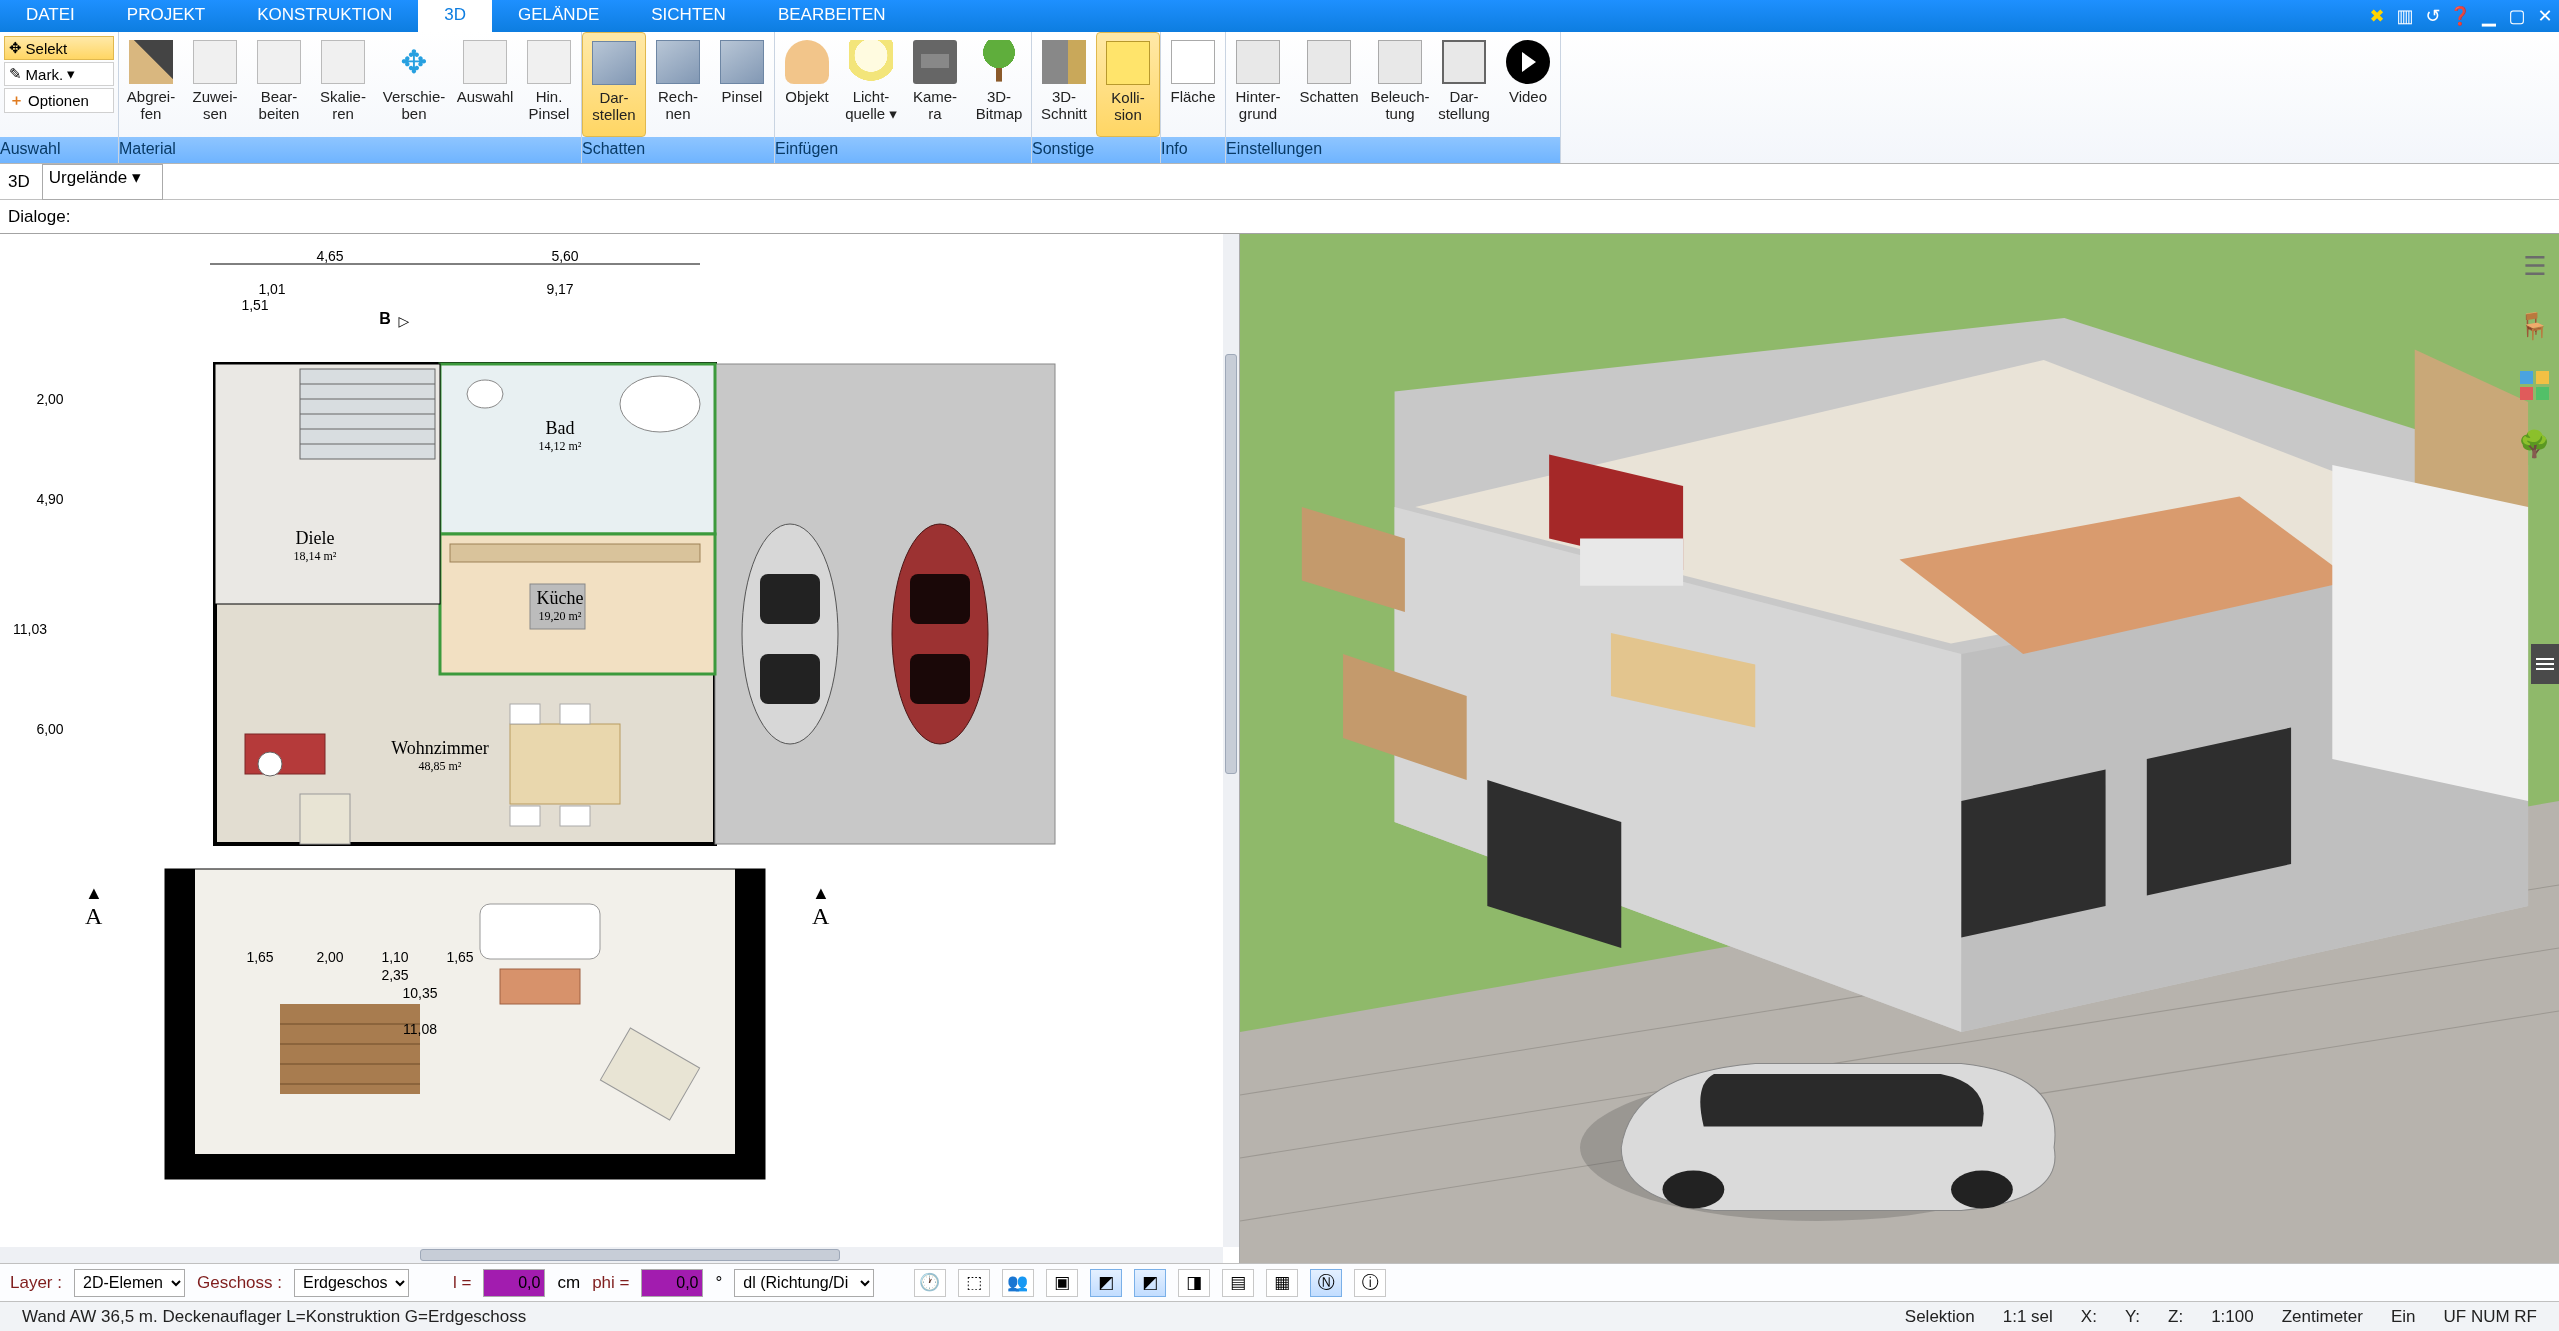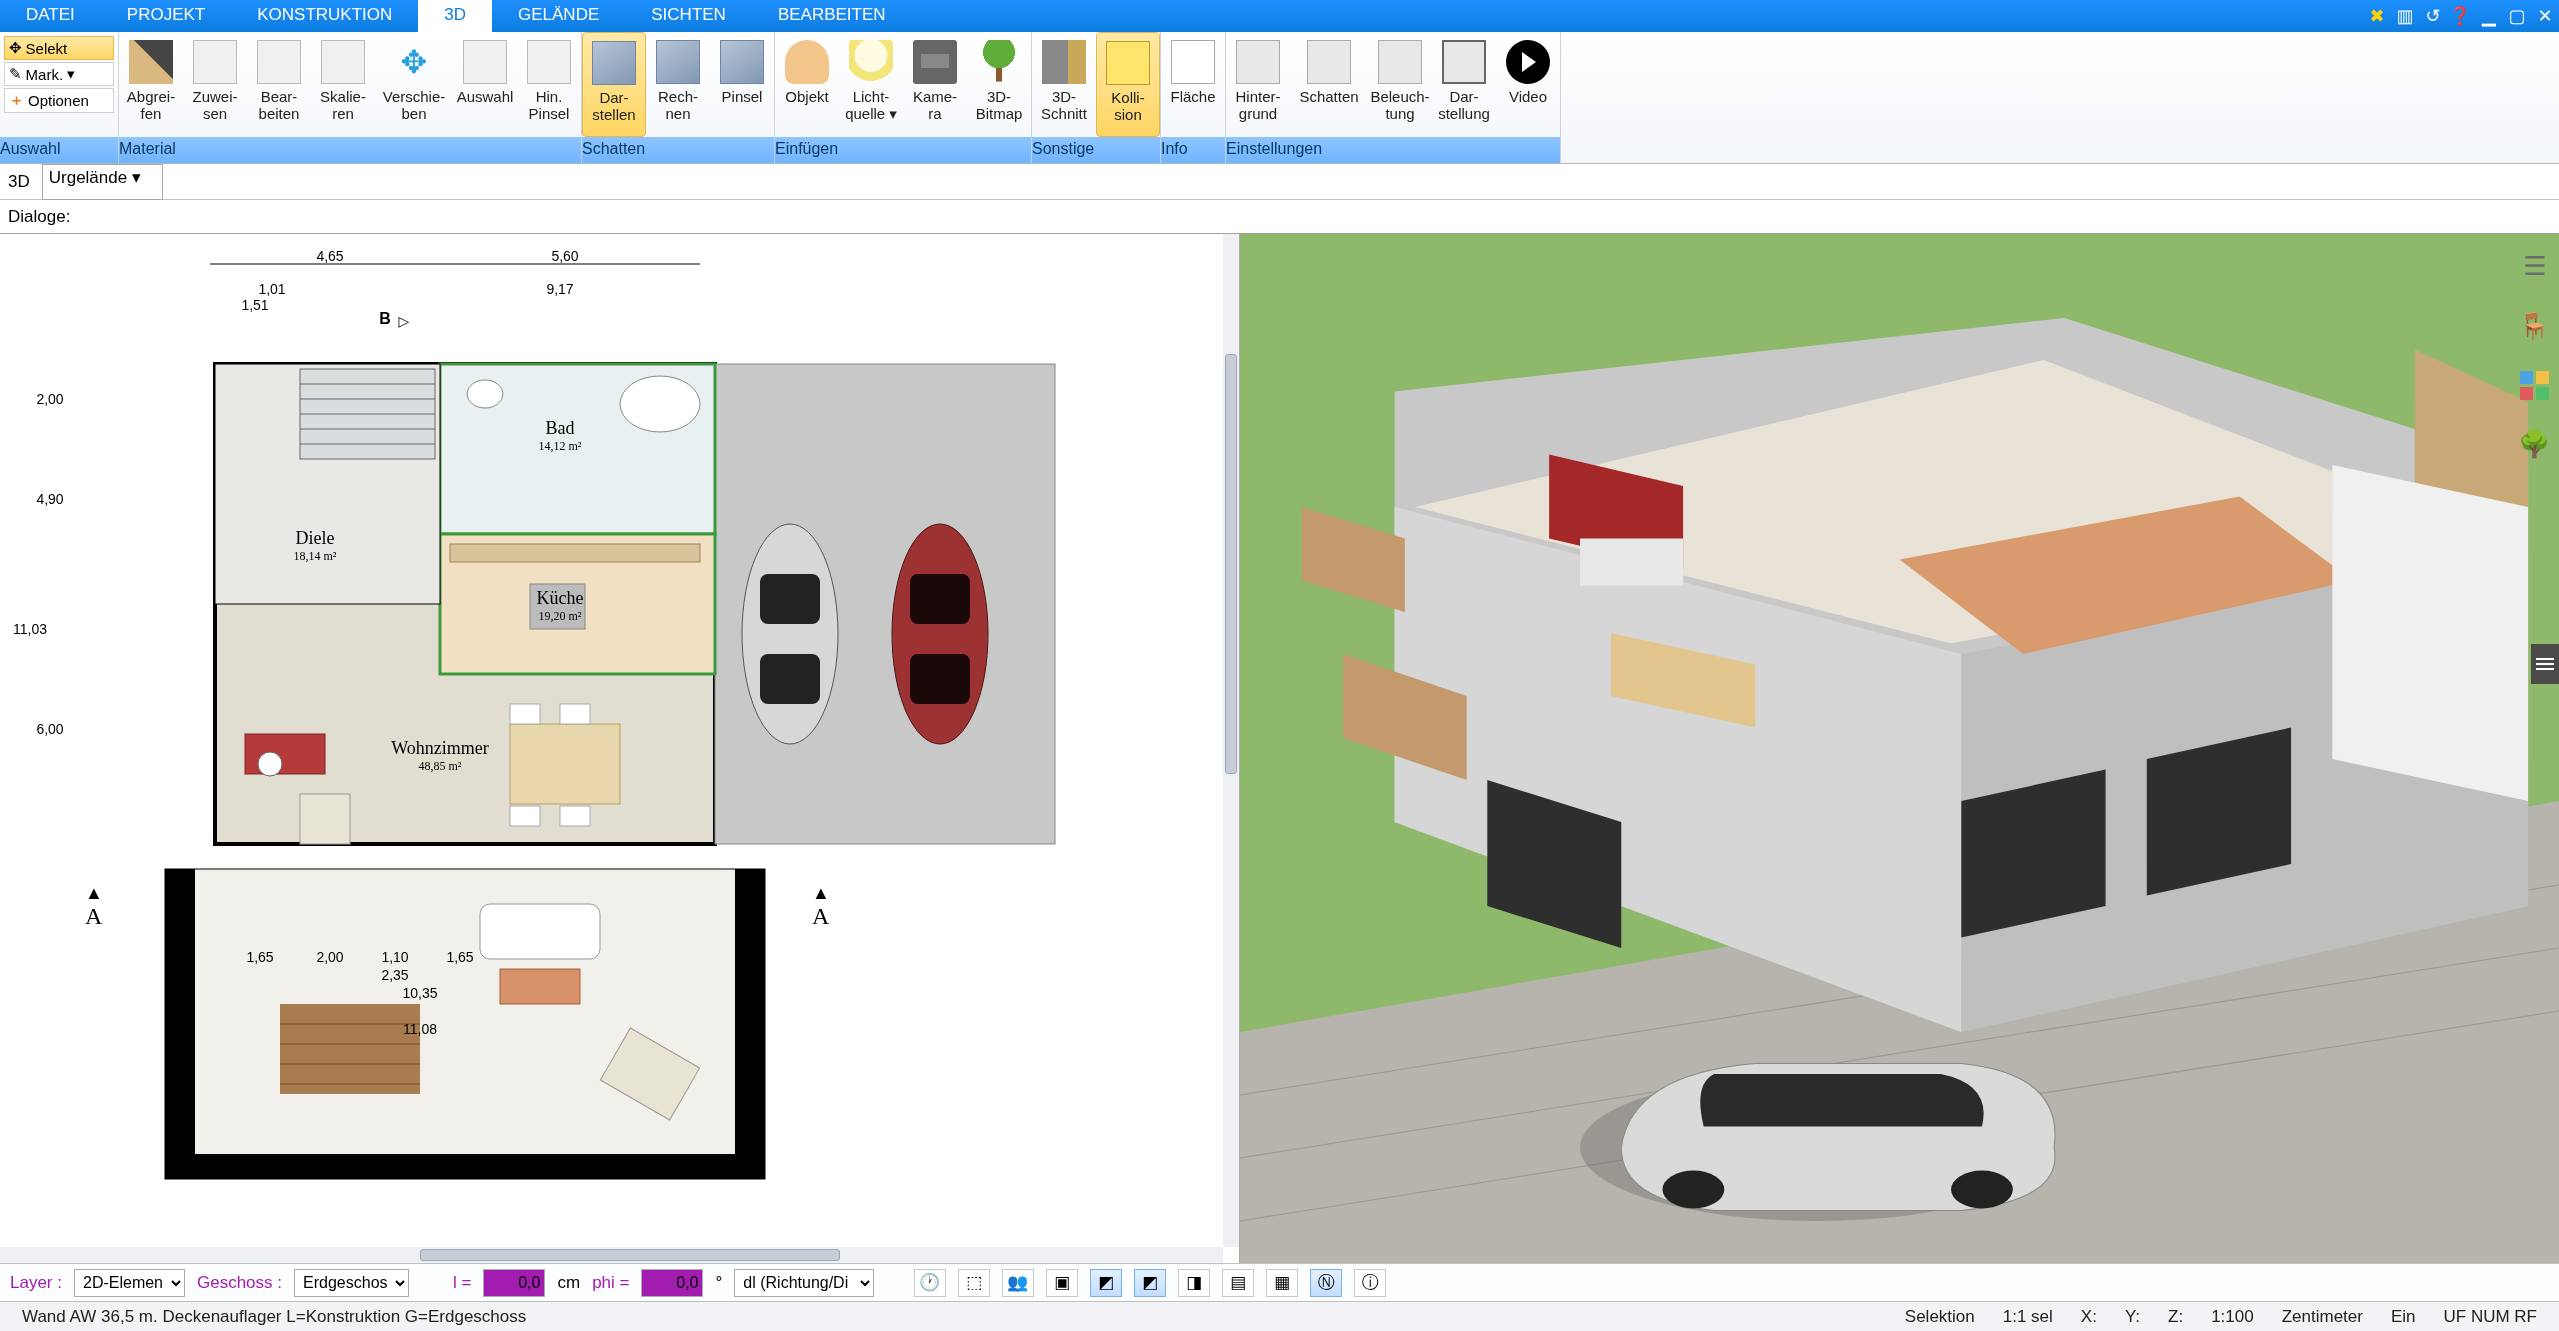--- a/index.html
+++ b/index.html
@@ -53,21 +53,21 @@
 
 .right-tools { position: absolute; right: 4px; top: 16px; width: 40px; display: flex; flex-direction: column; gap: 28px; align-items: center; }
 .right-tools .rt { width: 32px; height: 32px; display: flex; align-items: center; justify-content: center; font-size: 26px; color: #6b6b6b; cursor: pointer; }
 .rt.colors { display: grid; grid-template-columns: 1fr 1fr; gap: 2px; width: 30px; height: 30px; }
 .rt.colors span { width: 13px; height: 13px; }
 .side-handle { position: absolute; right: 0; top: 410px; width: 28px; height: 40px; background: #4a4a4a; display:flex; flex-direction:column; justify-content:center; gap:3px; padding:6px 5px;}
 .side-handle div{height:2px;background:#fff;}
 
 
 .bottombar { display: flex; align-items: center; height: 38px; border-top: 1px solid #c0c0c0; background: #fcfdff; padding: 0 10px; gap: 12px; font-size: 17px; }
-.bottombar .lblv { color: #a21caf; }
+.bottombar .lblv { color: #7f1d1d; }
 .bottombar select, .bottombar input { height: 28px; border: 1px solid #aaa; padding: 2px 4px; background: #fff; font-size: 16px; }
 .bottombar .num { width: 62px; text-align: right; background: #a21caf; }
 .bottombar .layer-val { color: #d63636; }
 .bottombar .spacer { flex: 1; }
 .bottombar .mini { width: 32px; height: 28px; border: 1px solid #c8c8c8; background: #fff; display: flex; align-items: center; justify-content: center; font-size: 17px; cursor: pointer; }
 .bottombar .mini.on { background: linear-gradient(#e4f0ff,#c2ddff); border-color: #7ab0e8; }
 
 
 .statusbar { display: flex; align-items: center; height: 30px; background: #f1f3f6; border-top: 1px solid #c0c0c0; font-size: 17px; color: #222; padding: 0 8px; }
 .statusbar .cell { padding: 0 14px; }

